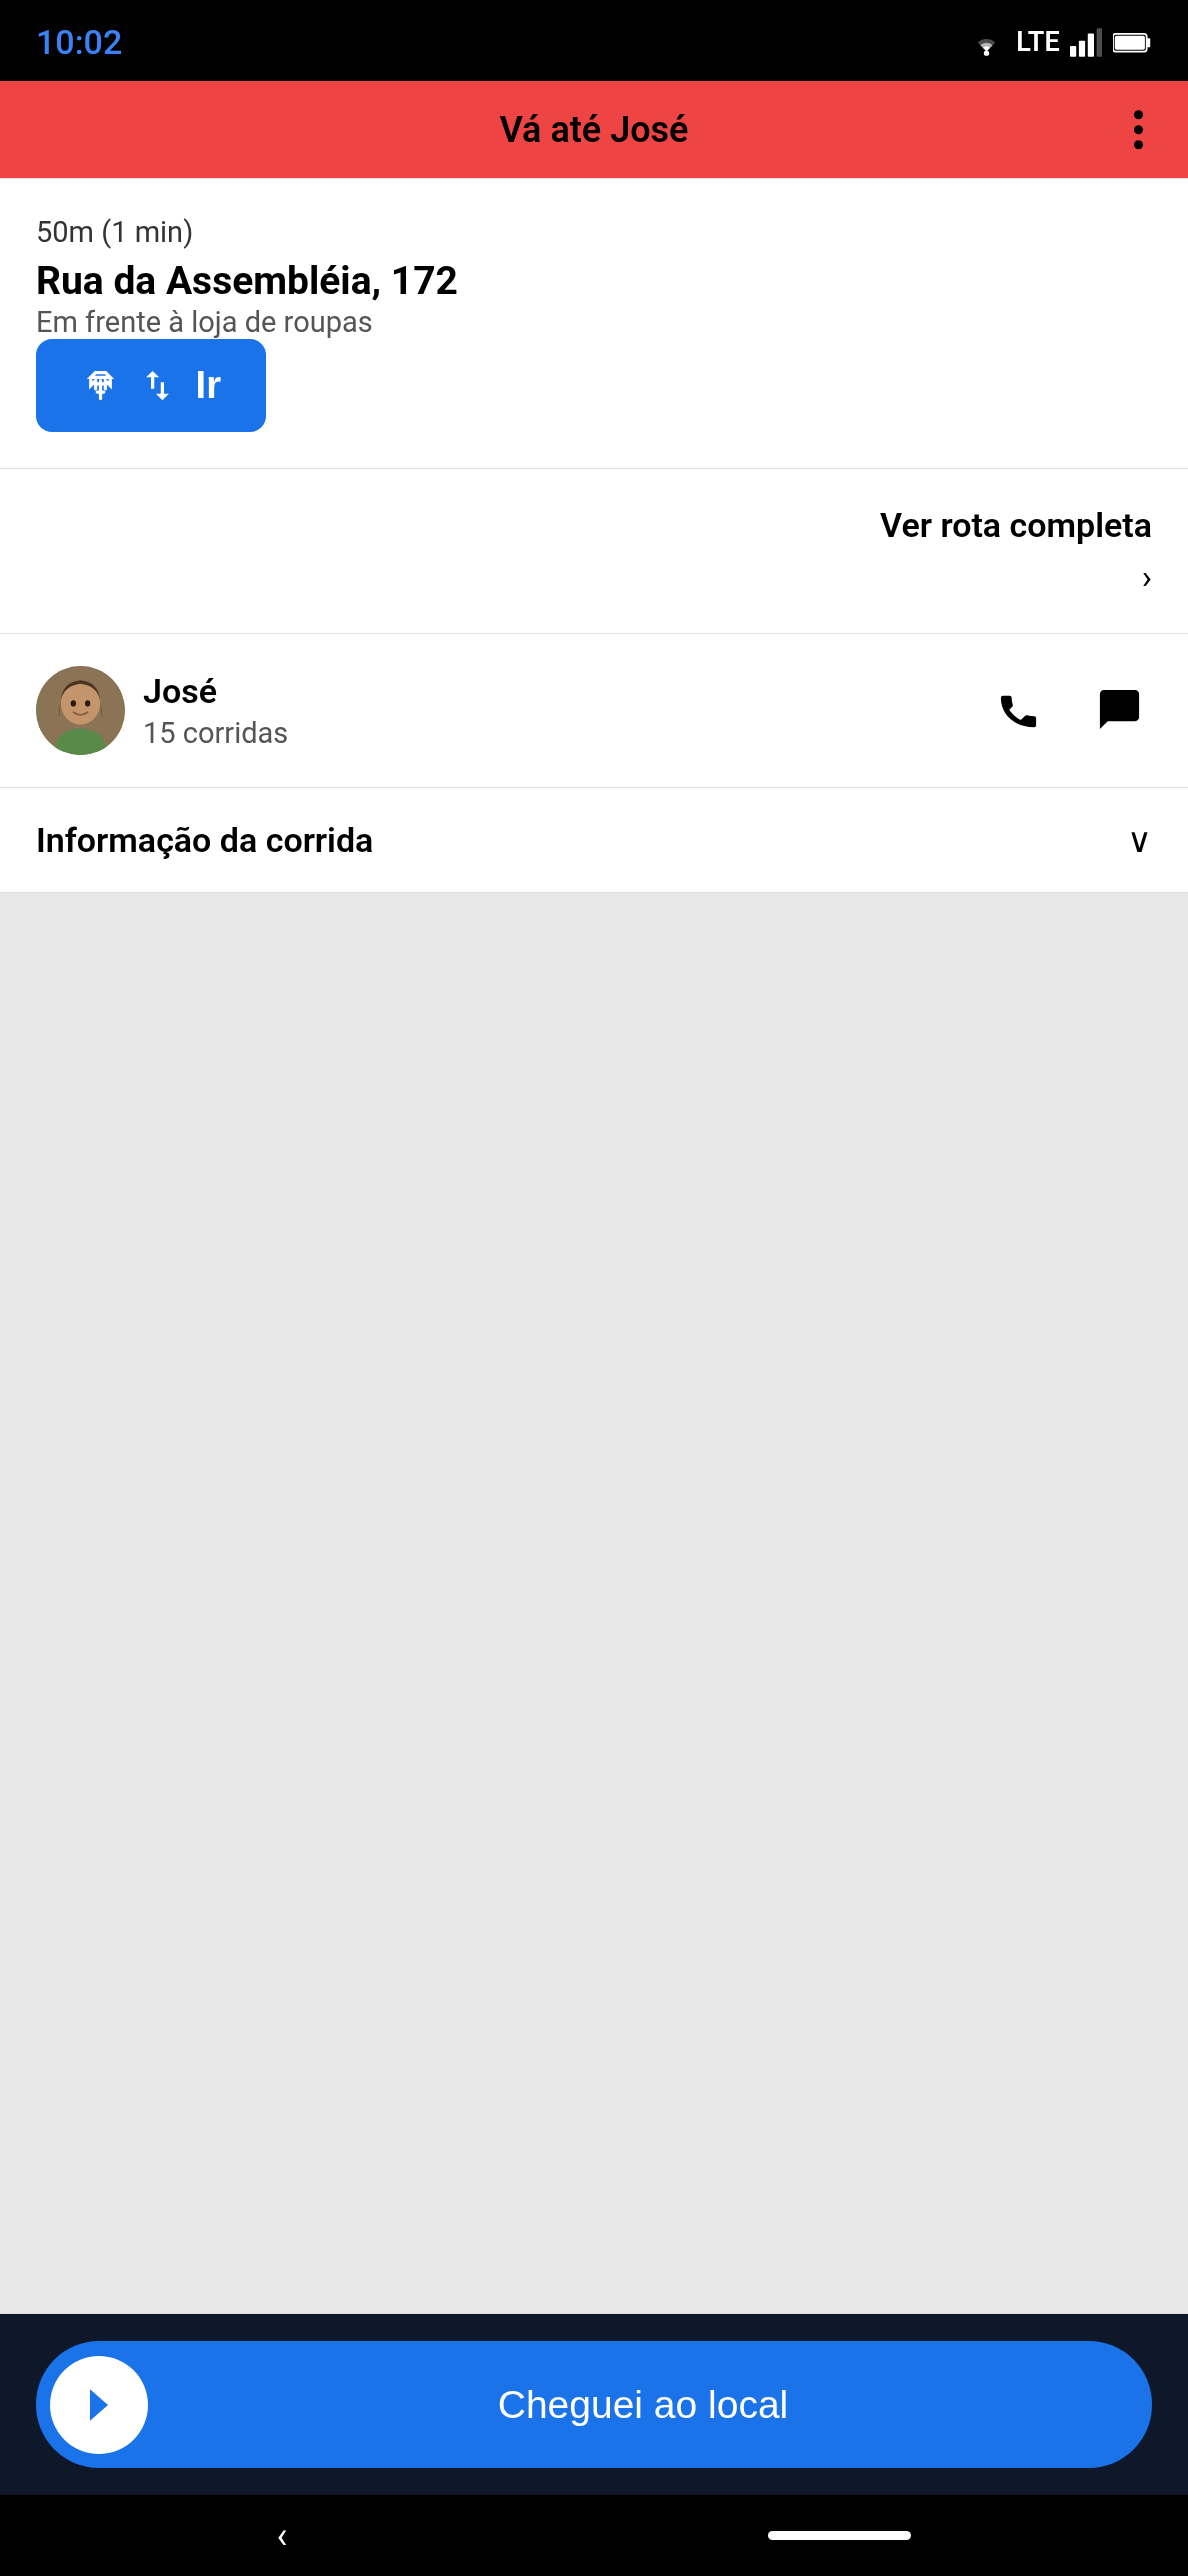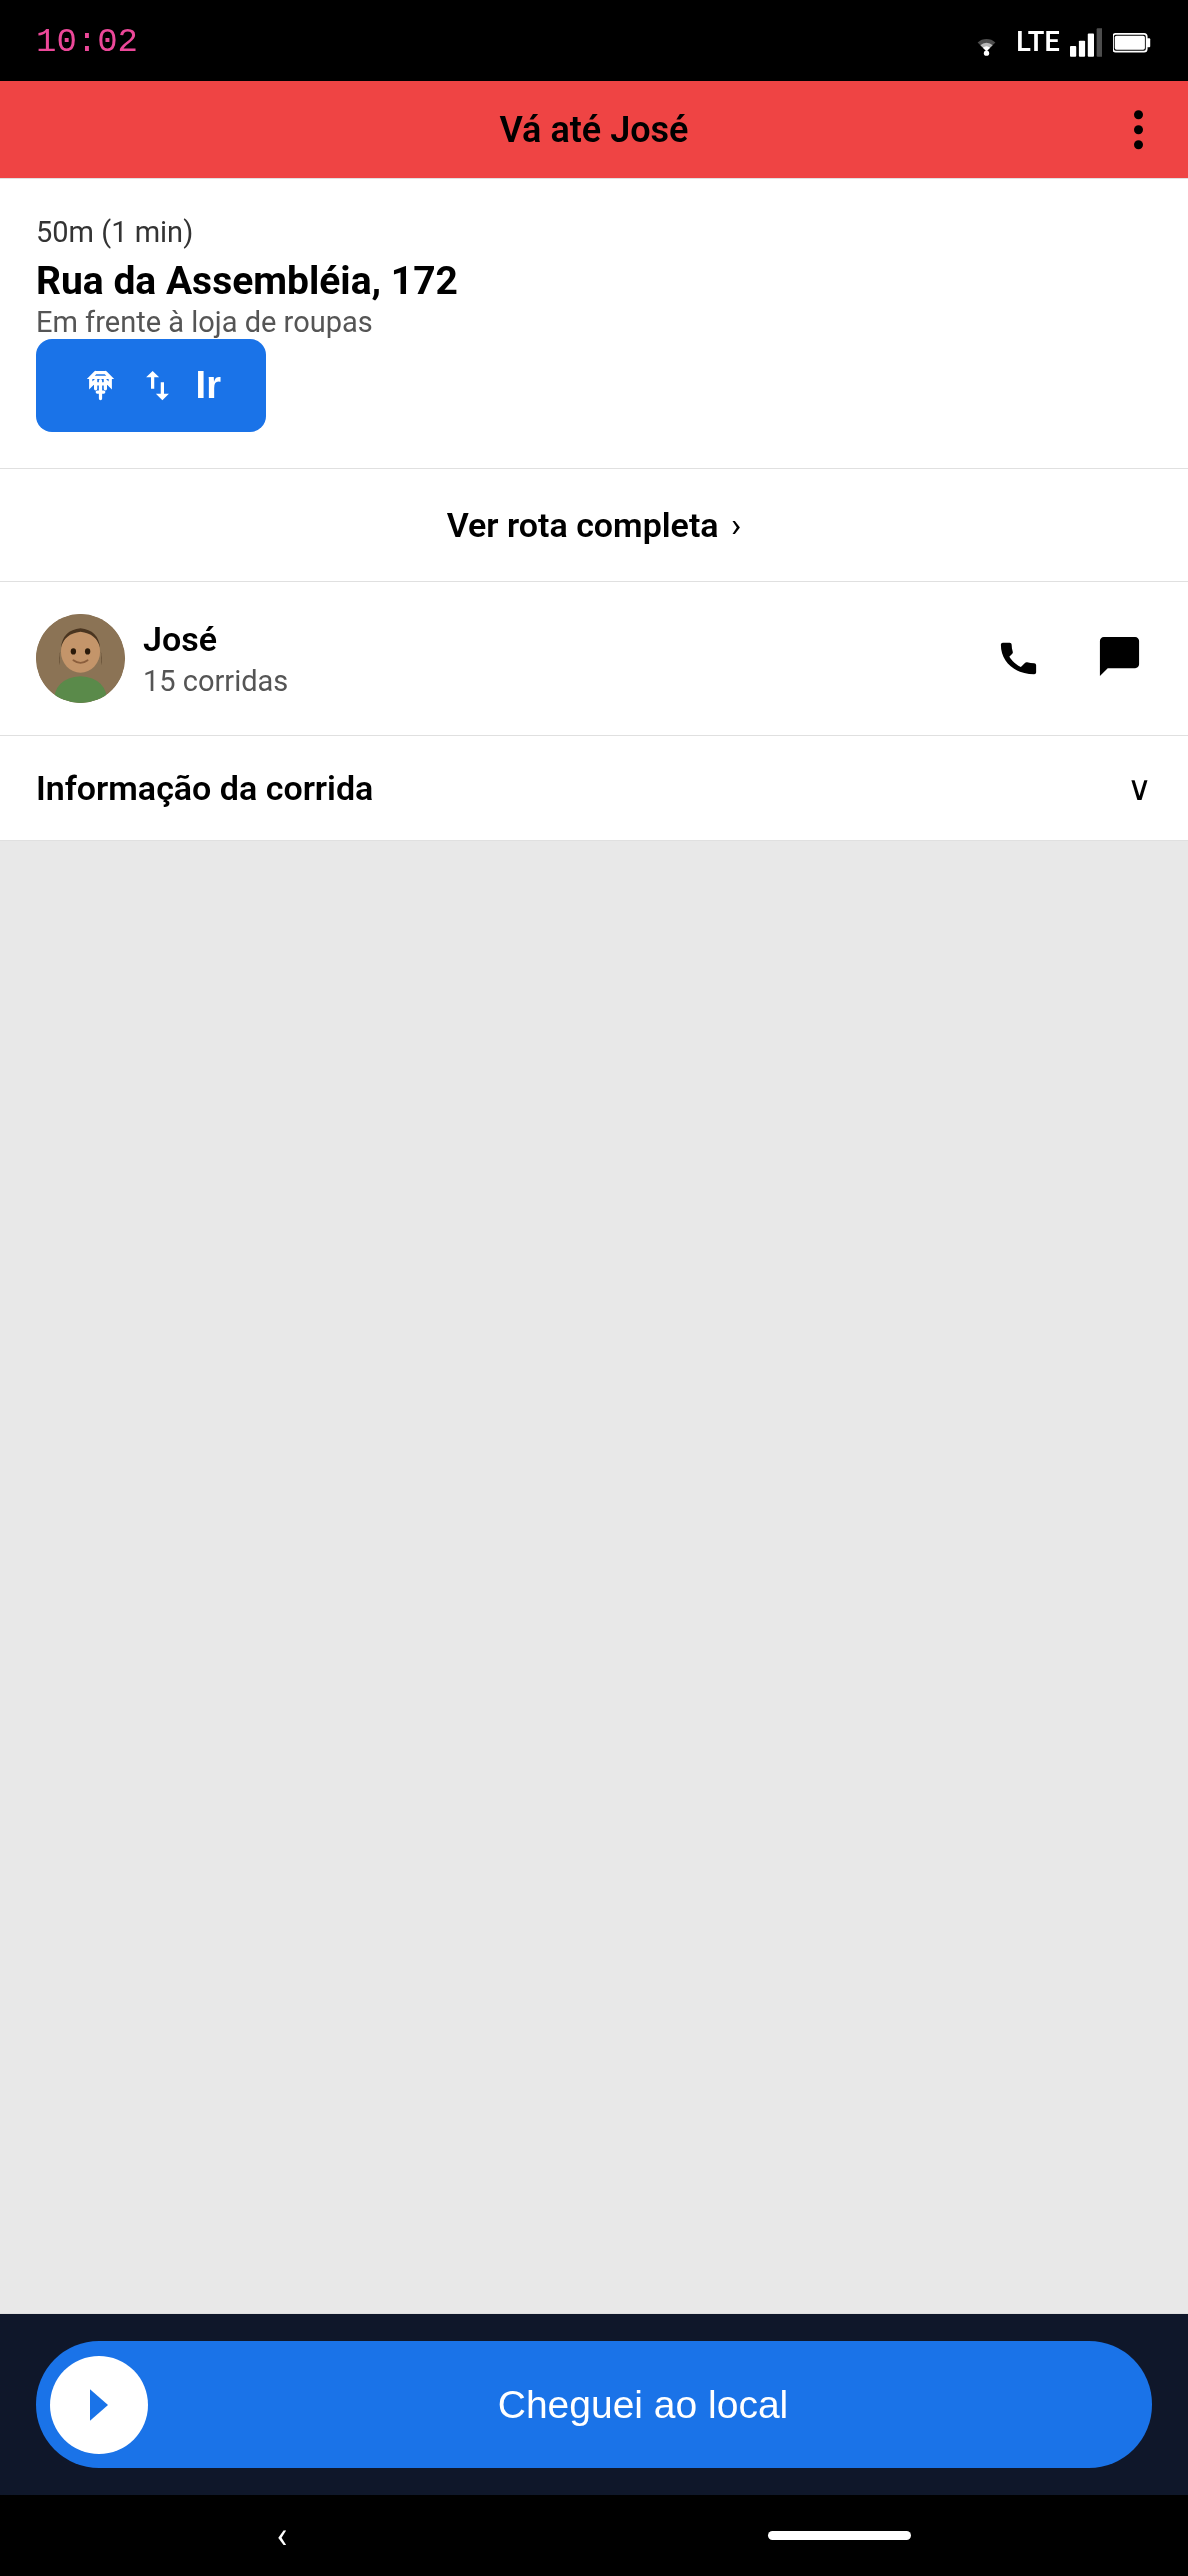--- a/index.html
+++ b/index.html
@@ -32,22 +32,21 @@
       display: flex;
       justify-content: space-between;
       align-items: center;
       padding: 16px 36px 12.5px 36px;
       height: 81px;
     }
 
     .status-time {
       font-size: 34px;
       font-weight: 500;
-      color: #ec4899;
-      font-family: Liberation Mono, monospace;
+      color: #3b82f6;
     }
 
     .status-icons {
       display: flex;
       align-items: center;
       gap: 10.7px;
     }
 
     .status-icons svg {
       fill: #fff;
@@ -145,20 +144,21 @@
 
     
     .route-link {
       display: flex;
       align-items: flex-end;
       justify-content: center;
       padding: 36px;
       border-bottom: 0.9px solid #e0e0e0;
       cursor: pointer;
       gap: 12.5px;
+      flex-direction: column;
     }
 
     .route-link-text {
       font-size: 34px;
       font-weight: 600;
       color: #000;
     }
 
     .chevron-right {
       font-size: 34px;

